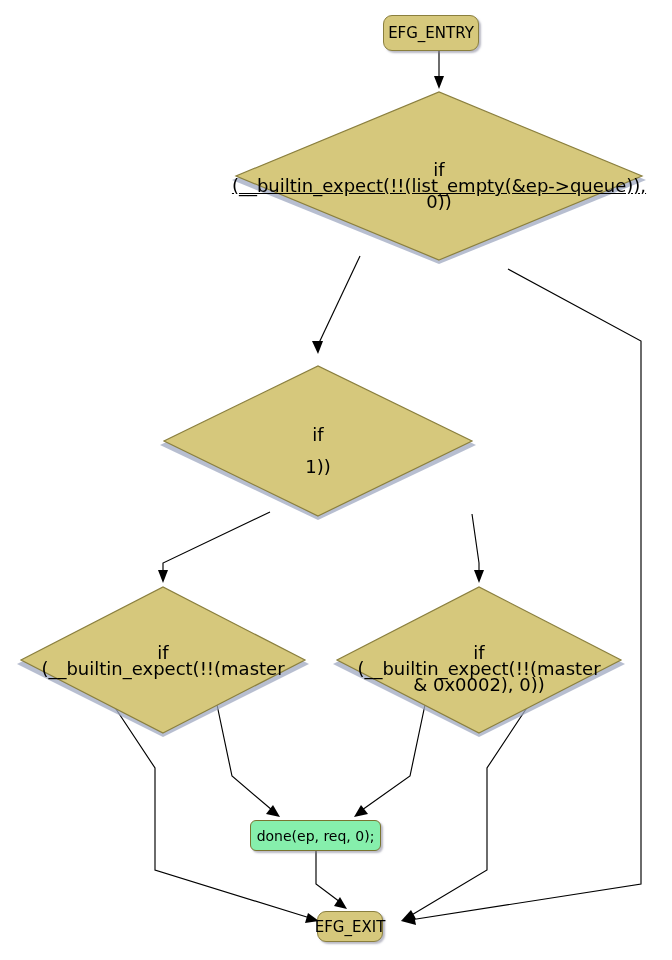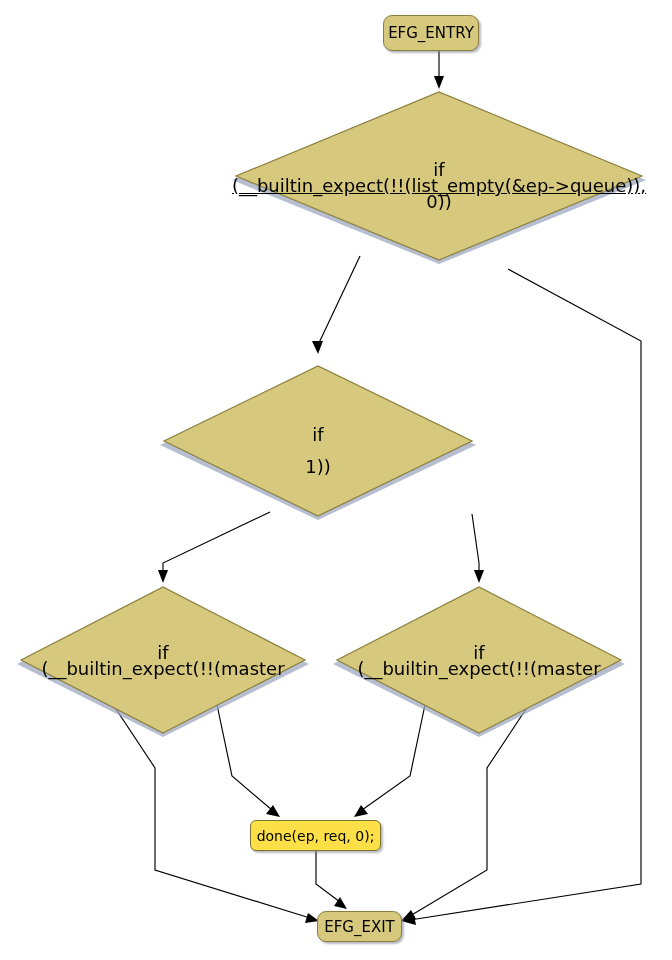--- a/index.html
+++ b/index.html
@@ -39,21 +39,21 @@
     box-shadow: 2px 2px 2px rgba(130,130,150,0.55);
     display: flex;
     align-items: center;
     justify-content: center;
     color: #000000;
     font-size: 15px;
     white-space: nowrap;
   }
   
   .action {
-    background: #fde047;
+    background: #86efac;
     border: 1.4px solid #7A7430;
     border-radius: 6px;
     box-shadow: 2px 2px 2px rgba(130,130,150,0.55);
     display: flex;
     align-items: center;
     justify-content: center;
     color: #000000;
     font-size: 14px;
     white-space: nowrap;
   }
@@ -177,23 +177,24 @@
     <div class="diamond-label" style="top:78px;">(__builtin_expect(!!(master</div>
   </div>
 
   <div class="diamond-wrap" style="left:329px; top:583px; width:300px; height:158px;">
     <svg width="300" height="158" viewBox="0 0 300 158">
       <polygon points="150,154 296,81 150,8 4,81" fill="#9FA8C0" opacity="0.75"></polygon>
       <polygon points="150,150 292,77 150,4 8,77" fill="#D6C87C" stroke="#8A7F3E" stroke-width="1.2"></polygon>
     </svg>
     <div class="diamond-label" style="top:62px;">if</div>
     <div class="diamond-label" style="top:78px;">(__builtin_expect(!!(master</div>
+    <div class="diamond-label" style="top:94px;">&amp; 0x0002), 0))</div>
   </div>
 
   <div class="node action" style="left:250px; top:820px; width:131px; height:31px;">
     <span>done(ep, req, 0);</span>
   </div>
 
-  <div class="node terminal" style="left:317px; top:911px; width:85px; height:31px;">
+  <div class="node terminal" style="left:317px; top:911px; width:66px; height:31px;">
     <span>EFG_EXIT</span>
   </div>
 
 </div>
 
 </body></html>

